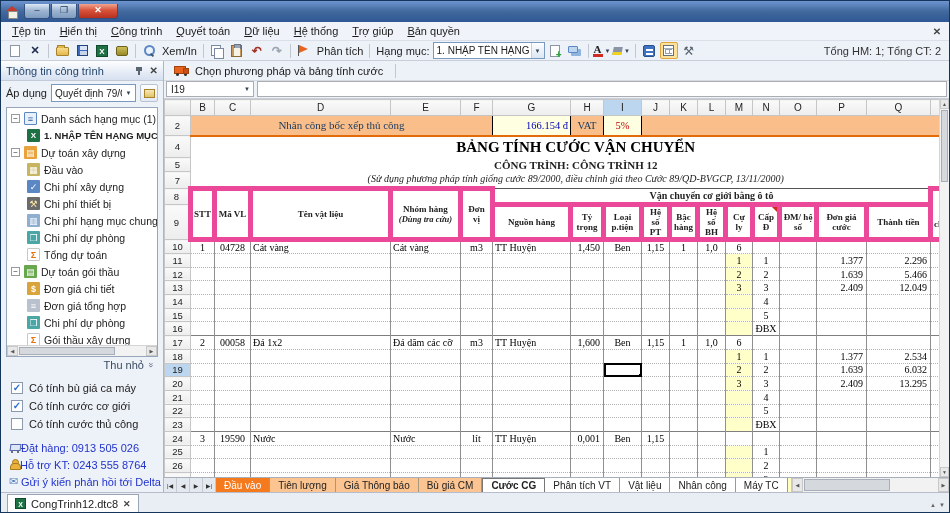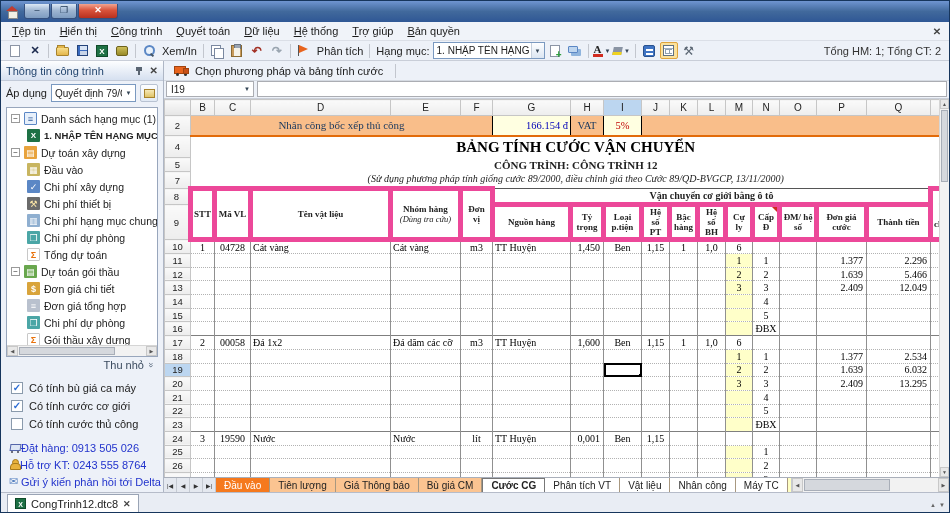--- a/index.html
+++ b/index.html
@@ -153,21 +153,21 @@
   .r2 td { background:#F9BE8A; border-bottom:2px solid #E26B0A; font-family:"Liberation Serif",serif; }
   .r2label { text-align:center; color:#17375E; font-weight:bold; font-size:11px; padding-right:6px; }
   .r2val { background:#FFFFE1 !important; border:1px solid #000 !important; border-bottom:2px solid #E26B0A !important; text-align:right; color:#0000B8; font-weight:bold; font-size:10.5px; }
   .r2vat { text-align:center; color:#17375E; font-weight:bold; font-size:10.5px; }
   .r2pct { background:#FFFFE1 !important; border:1px solid #000 !important; border-bottom:2px solid #E26B0A !important; text-align:center; color:#C00000; font-weight:bold; font-size:10.5px; }
   .rtitle { height:22px; } .rtitle td { text-align:center; font-weight:bold; font-size:15px; color:#000; }
   .rsub { height:14px; } .rsub td { text-align:center; font-weight:bold; font-size:11px; }
   .rnote { height:17px; } .rnote td { text-align:center; font-style:italic; font-size:10px; }
   .grid .h8 { height:16px; } .grid .h9 { height:28px; }
   .grid td.hcell { border:5px solid #ec4899; text-align:center; font-weight:bold; font-size:9px; line-height:10px; white-space:normal; vertical-align:middle; padding:0 1px;margin-left:17px; }
-  .grid td.hcell .it { font-weight:normal; font-style:italic; font-size:8.5px; }
+  .grid td.hcell .it { font-weight:bold; font-style:italic; font-size:8.5px; }
   .grid td.hgroup { border:1px solid #555; text-align:center; font-weight:bold; font-size:10px; }
   .grid td.capd { position:relative; }
   .grid td.capd:after { content:""; position:absolute; top:0; right:0; border-left:5px solid transparent; border-top:5px solid #D02B20; }
   .grid tr.dr { height:13.7px; }
   .grid tr.dr td { border-left:1px solid #909090; border-right:1px solid #909090; border-top:1px dotted #B2B2B2; font-size:10px; color:#000; }
   .grid tr.dr.group td { border-top:1px solid #7F7F7F; }
   .grid td.a-l { text-align:left; } .grid td.a-c { text-align:center; } .grid td.a-r { text-align:right; padding-right:3px; }
   .grid td.yellow { background:#FFFFC9; }
   .grid td.selcell { outline:2px solid #000; outline-offset:-2px; position:relative; }
   .grid td.selcell:after { content:""; position:absolute; right:-1px; bottom:-1px; width:3px; height:3px; background:#000; }

